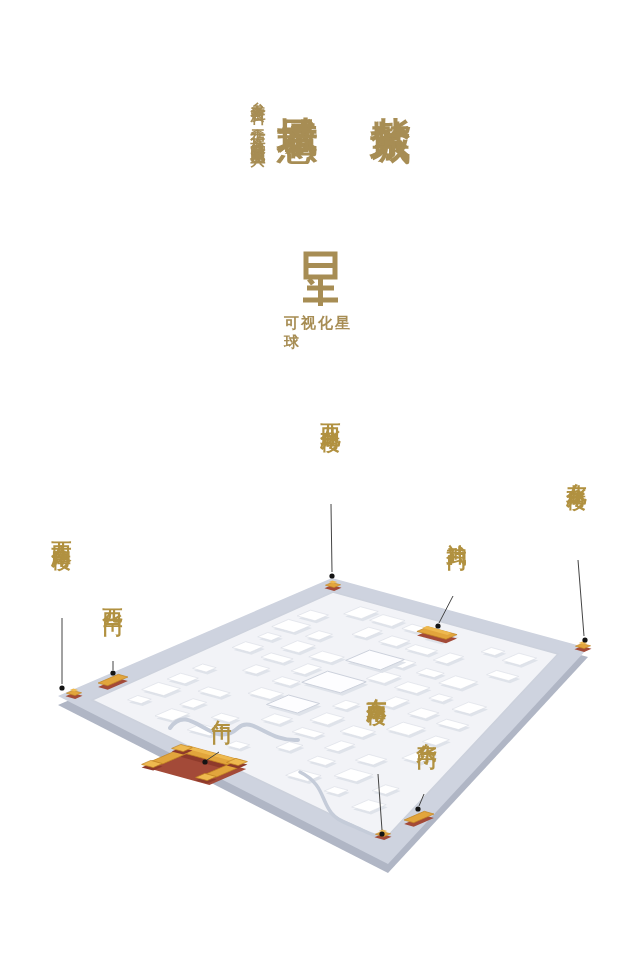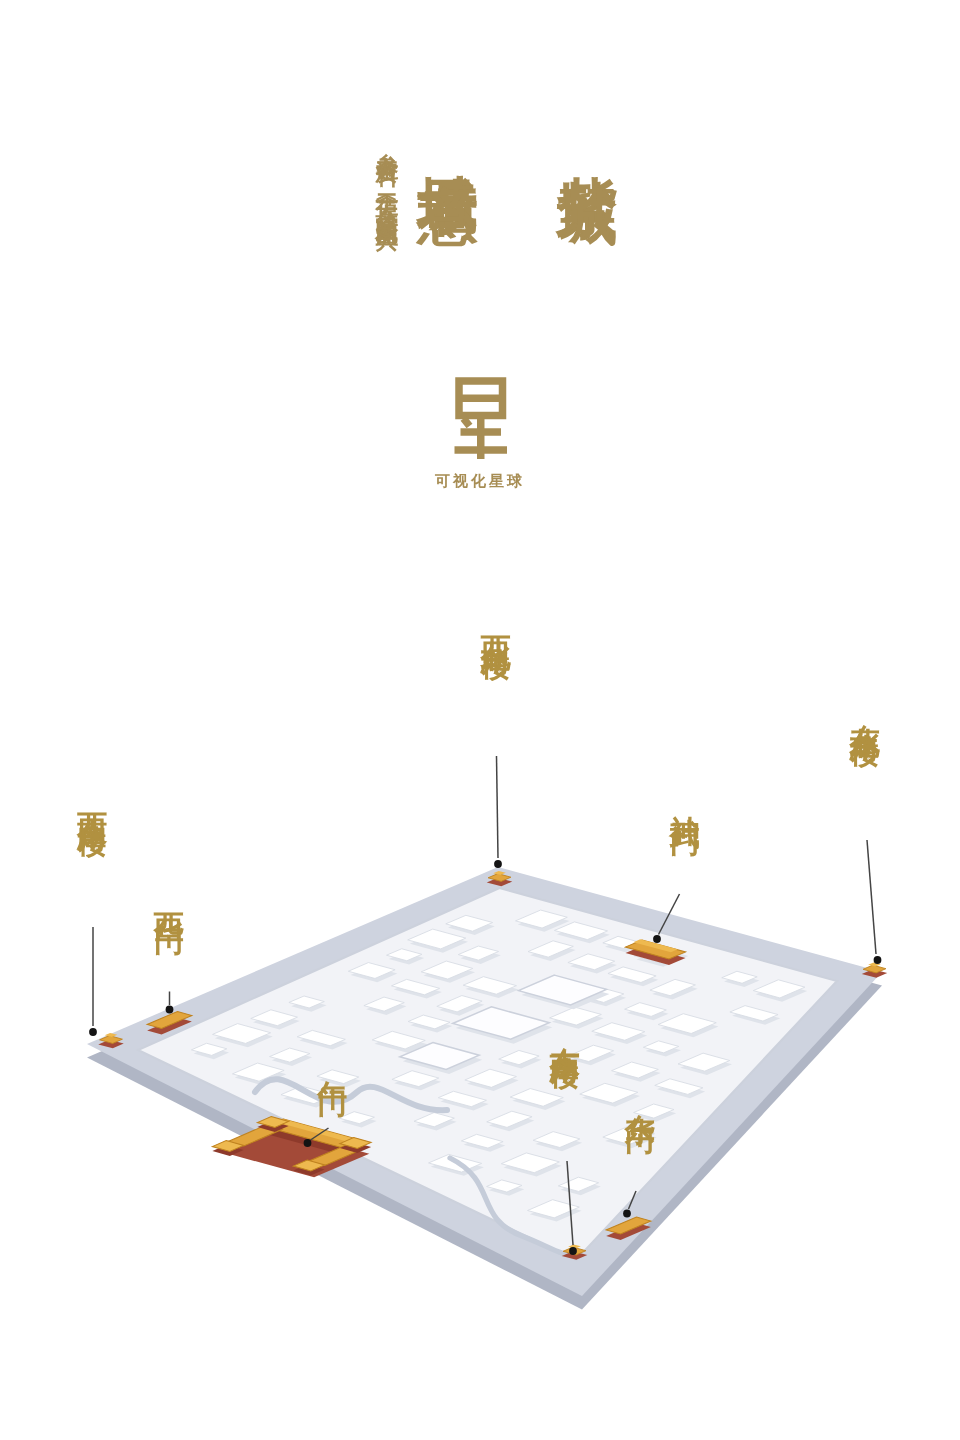--- a/index.html
+++ b/index.html
@@ -7,22 +7,22 @@
     width:640px;height:960px;position:relative;overflow:hidden;
     background:#ffffff;
     font-family:"DejaVu Serif", serif;
   }
   #map-svg{position:absolute;left:0;top:0;}
   .vcol{position:absolute;writing-mode:vertical-rl;line-height:1;color:var(--title-gold);}
   #title-main{left:371px;top:84px;font-size:40px;font-weight:700;letter-spacing:4px;}
   #title-sub{left:278px;top:84px;font-size:40px;font-weight:700;letter-spacing:2px;}
   #title-ref{left:250px;top:90px;font-size:15px;font-weight:600;letter-spacing:2.5px;}
   #logo{position:absolute;left:292px;top:250px;}
-  #brand-name{position:absolute;left:284px;top:314px;width:72px;text-align:center;
-    color:var(--title-gold);font-size:10px;font-weight:700;letter-spacing:2px;}
+  #brand-name{position:absolute;left:284px;top:314px;width:72px;
+    color:var(--title-gold);font-size:15px;font-weight:700;letter-spacing:2px;}
   .map-label{
     position:absolute;writing-mode:vertical-rl;line-height:1;
     font-size:20px;font-weight:700;letter-spacing:3px;
     color:var(--label-gold);
   }
 </style>
 </head>
 <body>
 
 <svg id="map-svg" width="640" height="960" viewBox="0 0 640 960">

